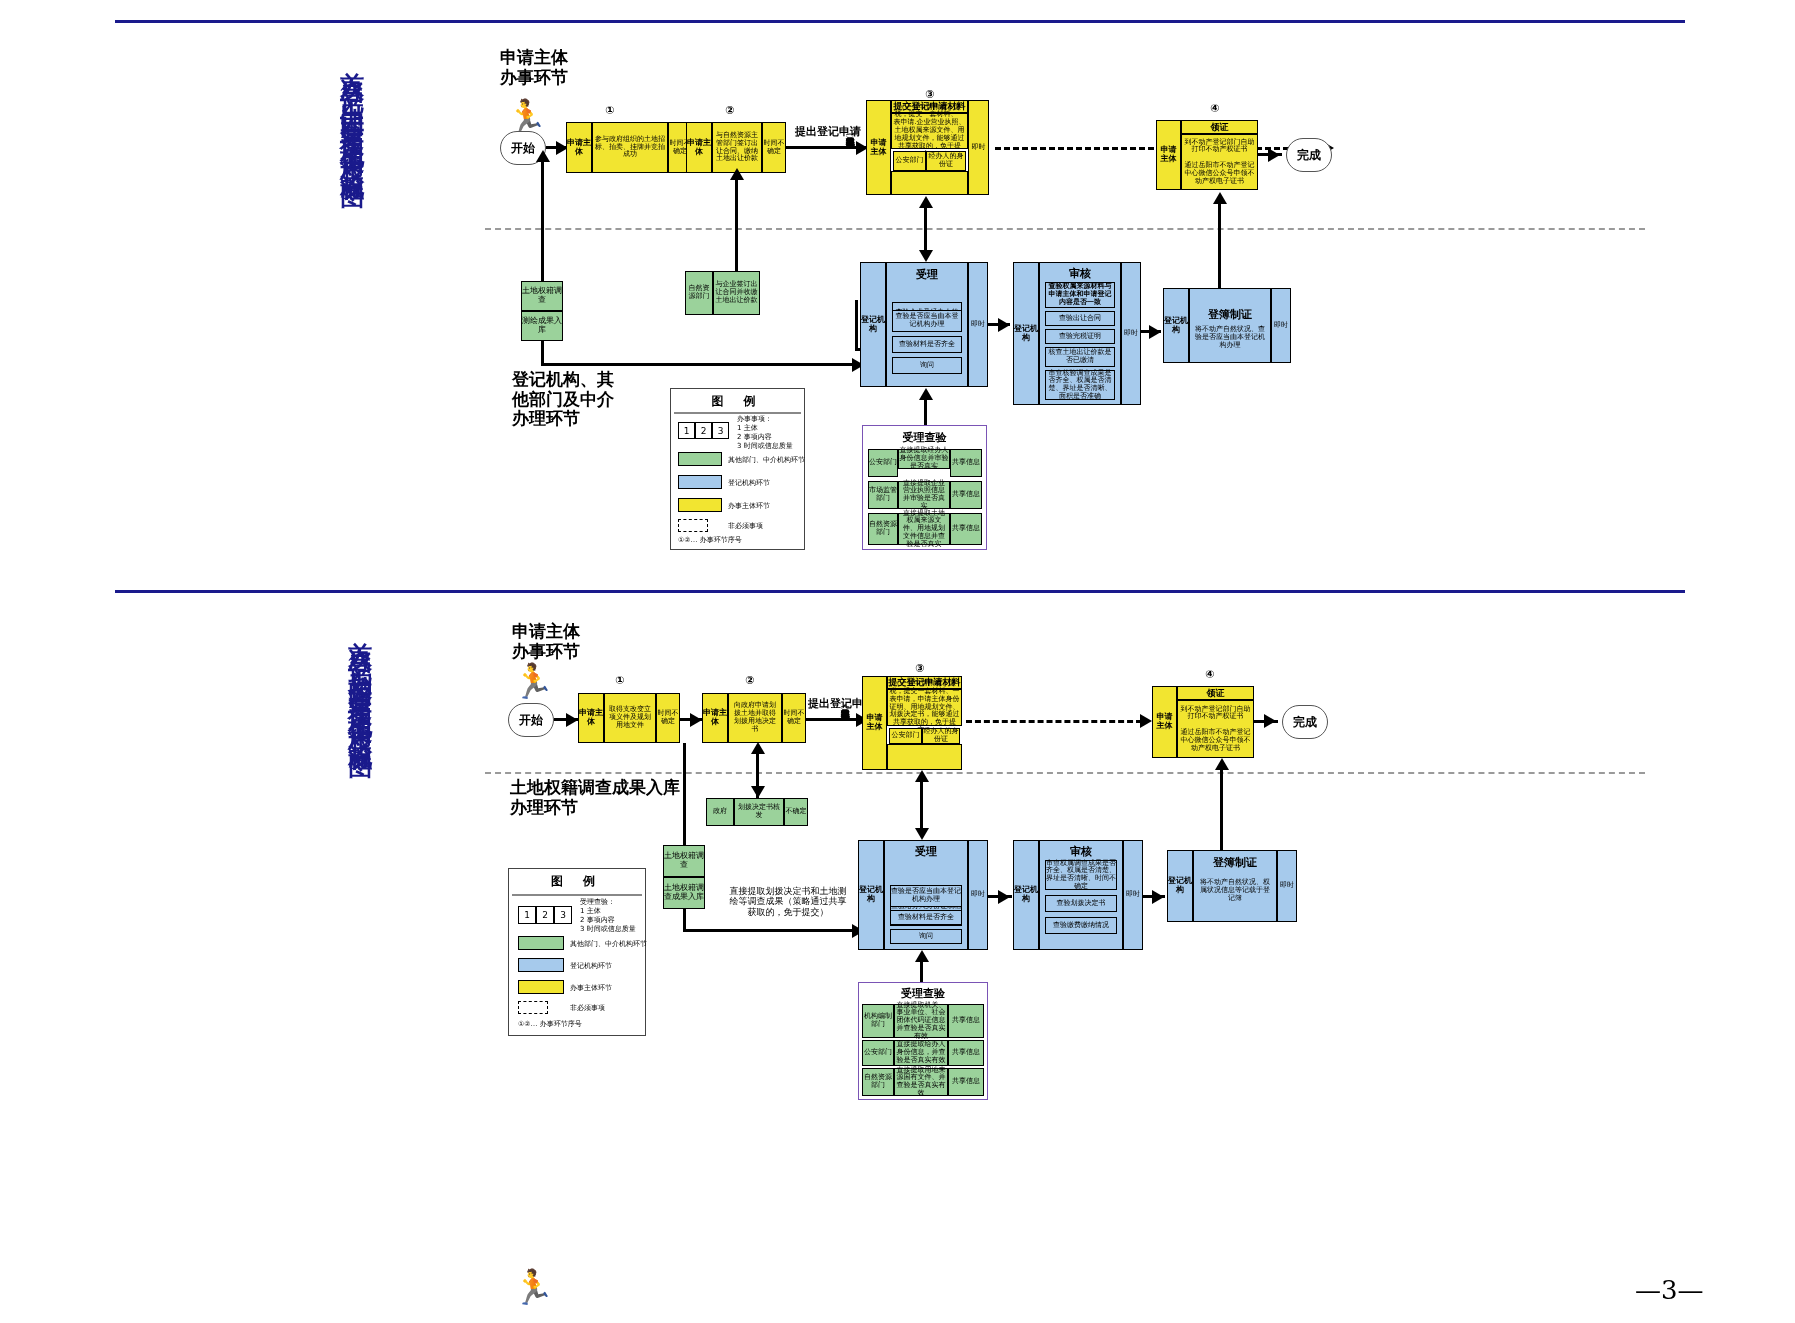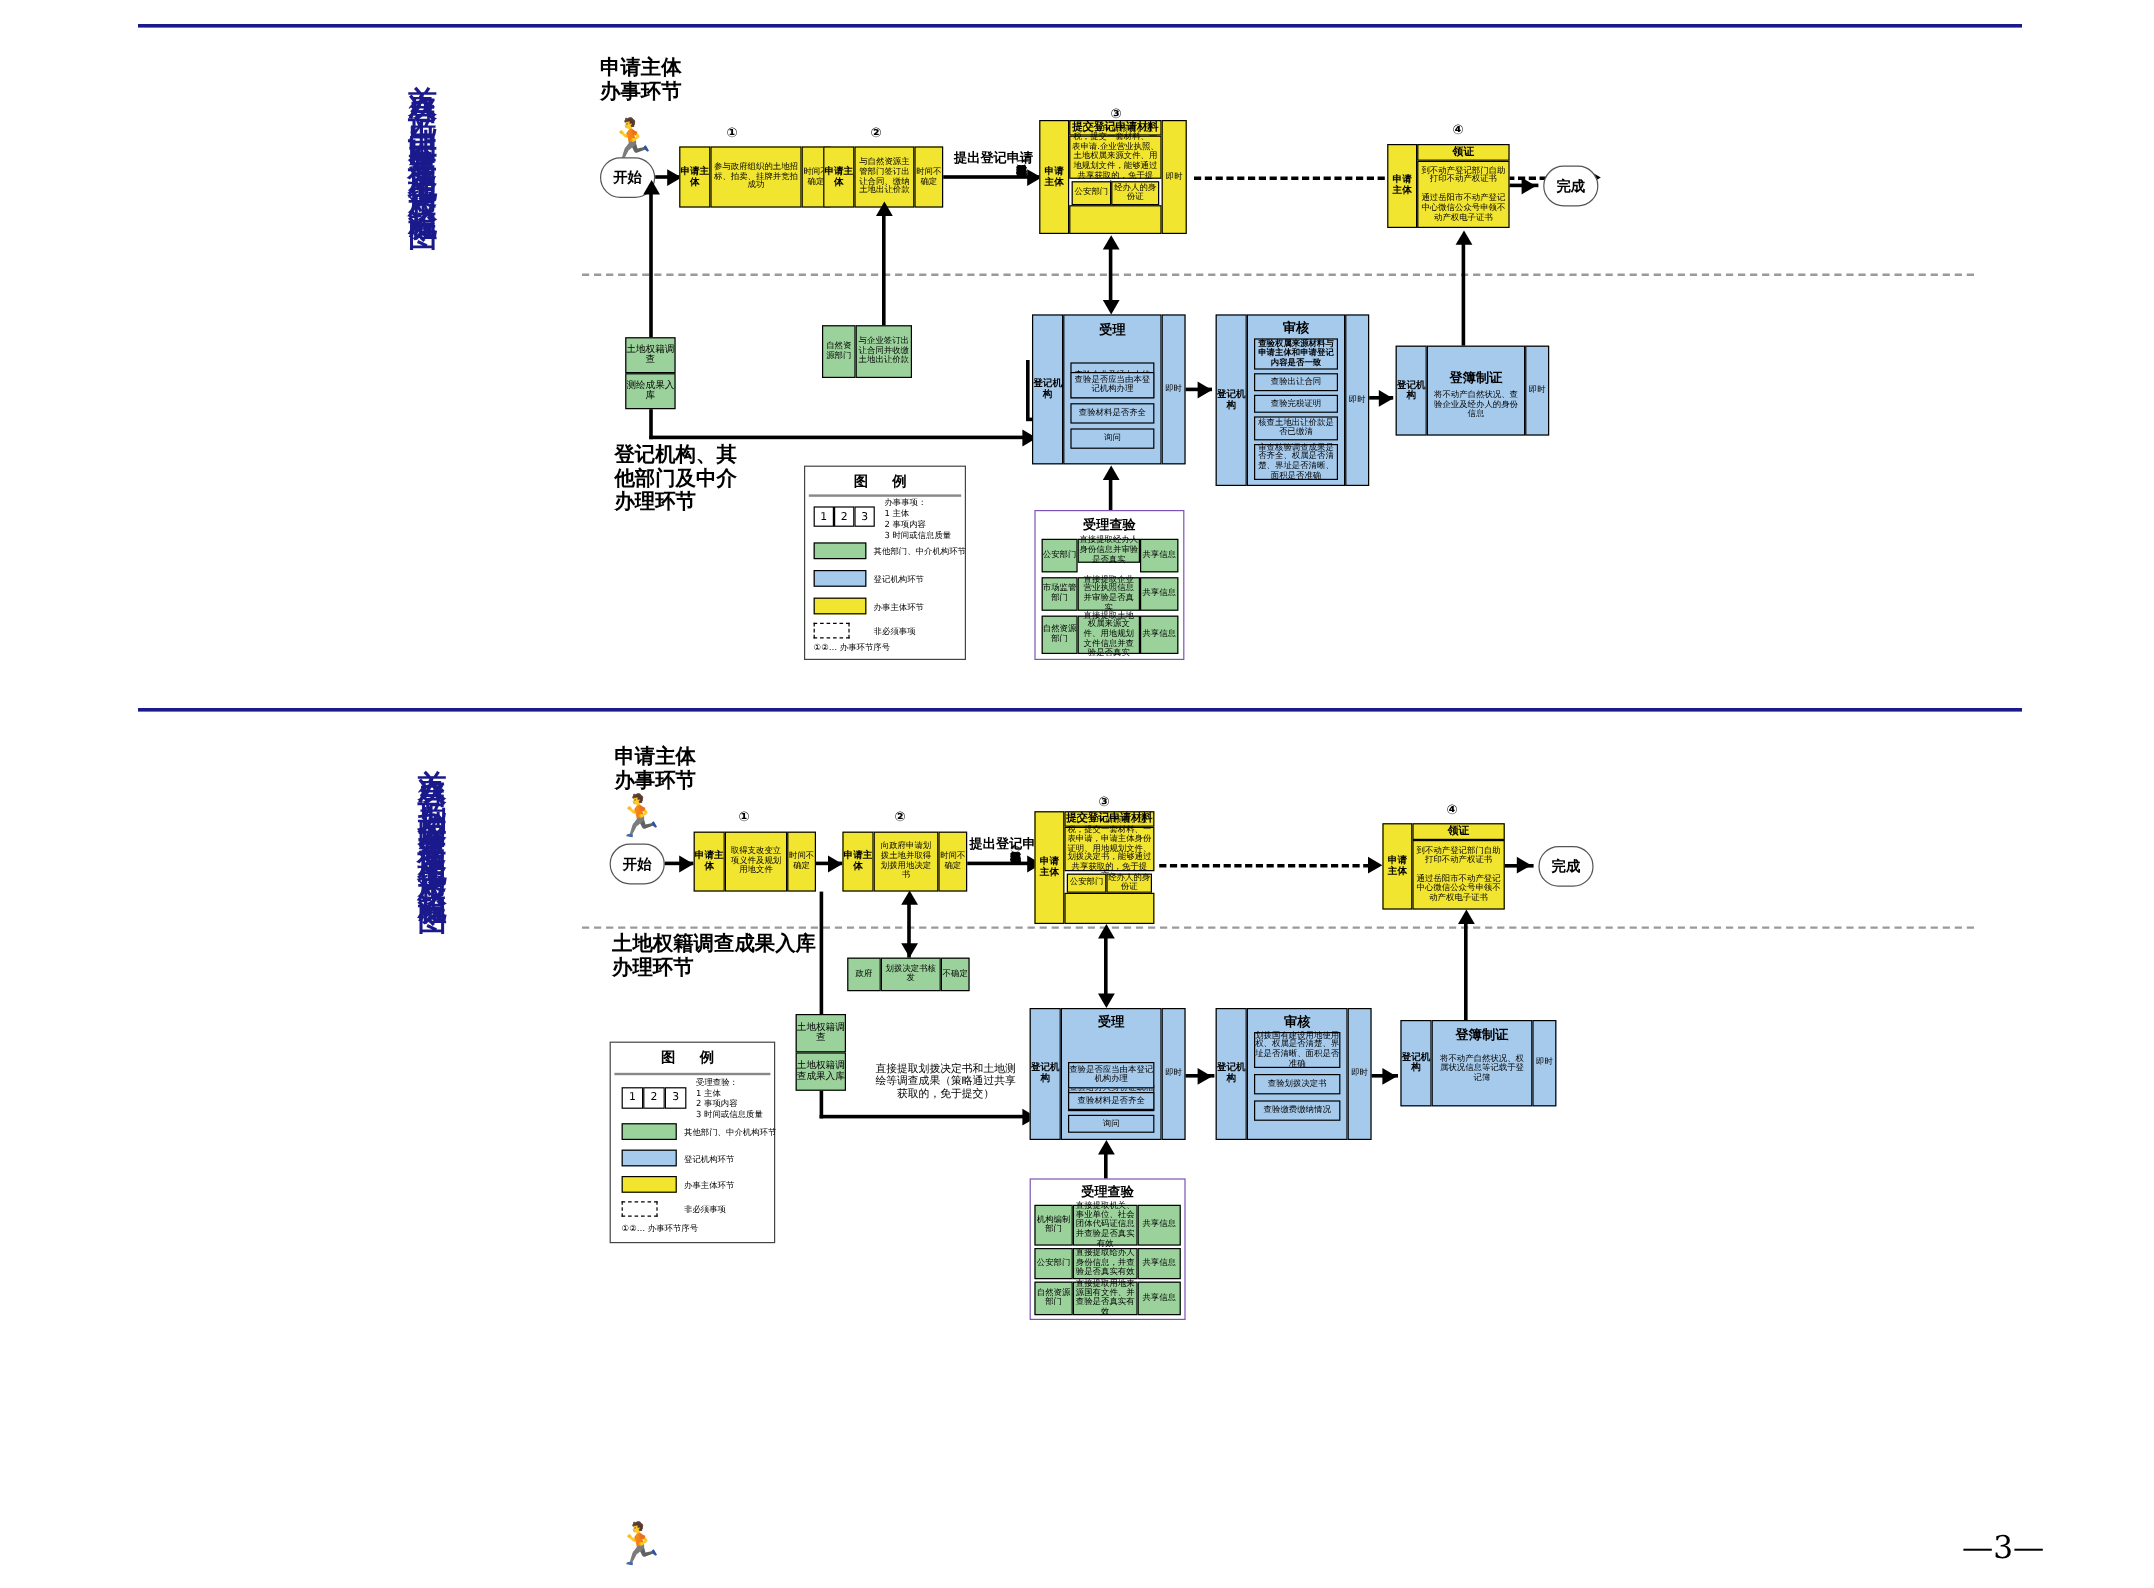--- a/index.html
+++ b/index.html
@@ -175,21 +175,21 @@
     <div class="inner t7" style="left:1045px;top:347px;width:70px;height:20px;">核查土地出让价款是否已缴清</div>
     <div class="inner t7" style="left:1045px;top:370px;width:70px;height:30px;">审查核验调查成果是否齐全、权属是否清楚、界址是否清晰、面积是否准确</div>
     <div class="seg blue t7" style="left:1121px;top:262px;width:20px;height:143px;">即时</div>
 
     <div class="line" style="left:1141px;top:330px;width:20px;height:3px;"></div>
     <div class="arrow-r" style="left:1149px;top:325px;"></div>
 
     <div class="seg blue t8 b" style="left:1163px;top:288px;width:26px;height:75px;">登记机构</div>
     <div class="seg blue" style="left:1189px;top:288px;width:82px;height:75px;"></div>
     <div class="cap t11 b" style="left:1189px;top:307px;width:82px;">登簿制证</div>
-    <div class="lbl t7" style="left:1194px;top:325px;width:72px;text-align:center;">将不动产自然状况、查验企业及经办人的身份信息</div>
+    <div class="lbl t7" style="left:1194px;top:325px;width:72px;text-align:center;">将不动产自然状况、查验是否应当由本登记机构办理</div>
     <div class="seg blue t7" style="left:1271px;top:288px;width:20px;height:75px;">即时</div>
 
     <div class="line" style="left:1218px;top:198px;width:3px;height:90px;"></div>
     <div class="arrow-u" style="left:1213px;top:192px;"></div>
 
     <div class="purple-box" style="left:862px;top:425px;width:125px;height:125px;"></div>
     <div class="cap t11 b" style="left:862px;top:430px;width:125px;">受理查验</div>
     <div class="inner-g t7" style="left:868px;top:449px;width:30px;height:28px;">公安部门</div>
     <div class="inner-g t7" style="left:898px;top:449px;width:52px;height:20px;padding:0;">直接提取经办人身份信息并审验是否真实</div>
     <div class="inner-g t7" style="left:950px;top:449px;width:32px;height:28px;">共享信息</div>
@@ -313,21 +313,21 @@
     <div class="line" style="left:988px;top:295px;width:24px;height:3px;"></div>
     <div class="arrow-r" style="left:998px;top:290px;"></div>
 
     <div class="line" style="left:920px;top:174px;width:3px;height:58px;"></div>
     <div class="arrow-d" style="left:915px;top:228px;"></div>
     <div class="arrow-u" style="left:915px;top:170px;"></div>
 
     <div class="seg blue t8 b" style="left:1013px;top:240px;width:26px;height:110px;">登记机构</div>
     <div class="seg blue" style="left:1039px;top:240px;width:84px;height:110px;"></div>
     <div class="cap t11 b" style="left:1039px;top:244px;width:84px;">审核</div>
-    <div class="inner t7" style="left:1045px;top:260px;width:72px;height:30px;">划拨国有建设用地使用权、权属是否清楚、界址是否清晰、面积是否准确</div>
+    <div class="inner t7" style="left:1045px;top:260px;width:72px;height:30px;">审查权属调查成果是否齐全、权属是否清楚、界址是否清晰、时间不确定</div>
     <div class="inner t7" style="left:1045px;top:295px;width:72px;height:17px;">查验划拨决定书</div>
     <div class="inner t7" style="left:1045px;top:317px;width:72px;height:17px;">查验缴费缴纳情况</div>
     <div class="seg blue t7" style="left:1123px;top:240px;width:20px;height:110px;">即时</div>
 
     <div class="line" style="left:1143px;top:295px;width:22px;height:3px;"></div>
     <div class="arrow-r" style="left:1152px;top:290px;"></div>
 
     <div class="seg blue t8 b" style="left:1167px;top:250px;width:26px;height:72px;">登记机构</div>
     <div class="seg blue" style="left:1193px;top:250px;width:84px;height:72px;"></div>
     <div class="cap t11 b" style="left:1193px;top:255px;width:84px;">登簿制证</div>

